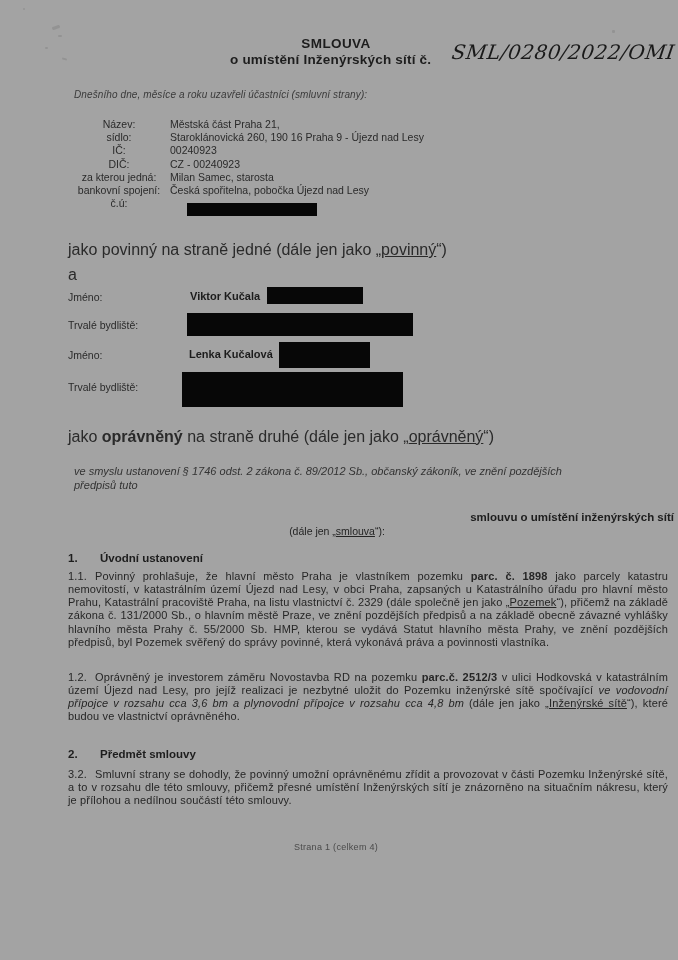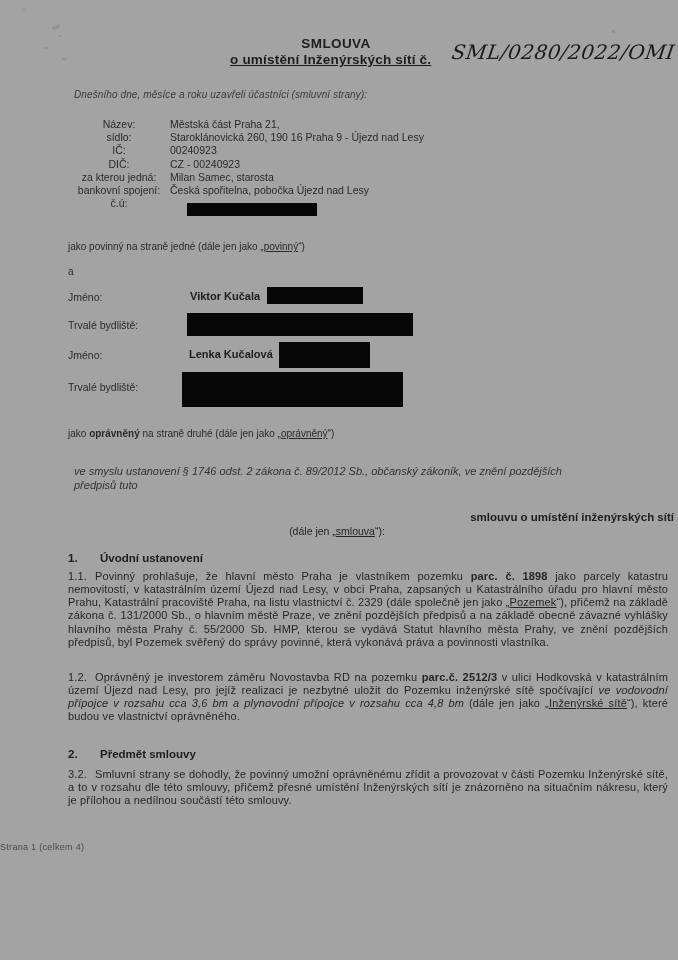--- a/index.html
+++ b/index.html
@@ -9,39 +9,39 @@
     font-family:"Liberation Sans",sans-serif;color:#242424;
   }
   .abs{position:absolute;}
   .b{font-weight:bold;}
   .i{font-style:italic;}
   .u{text-decoration:underline;}
 
   .doc-title{top:36px;left:0;width:672px;text-align:center;
     font-size:13.5px;font-weight:bold;letter-spacing:.4px;color:#1d1d1d;}
   .doc-subtitle{top:52px;left:230px;font-size:13.5px;font-weight:bold;
-    text-decoration:underline;letter-spacing:.2px;color:#1d1d1d;}
+    letter-spacing:.2px;color:#1d1d1d;}
   .contract-no{top:40px;left:452px;font-family:"DejaVu Serif",serif;
     font-style:italic;font-size:20px;letter-spacing:.5px;color:#1a1a1a;
     transform:skewX(-8deg);white-space:nowrap;}
 
   .intro{top:89px;left:74px;font-style:italic;font-size:10px;color:#3a3a3a;letter-spacing:.1px;}
 
   .party{top:118px;left:68px;font-size:10.5px;line-height:13.2px;color:#2a2a2a;text-align:center;}
   .party .row{display:flex;}
   .party .lbl{width:102px;flex:0 0 102px;}
 
   .bar{position:absolute;background:#070707;}
   .bar-account{top:203px;left:187px;width:130px;height:13px;}
   .bar-name1{top:287px;left:267px;width:96px;height:17px;}
   .bar-addr1{top:313px;left:187px;width:226px;height:23px;}
   .bar-name2{top:342px;left:279px;width:91px;height:26px;}
   .bar-addr2{top:372px;left:182px;width:221px;height:35px;}
 
-  .desig{font-size:10px;color:#2a2a2a;white-space:nowrap;}
+  .desig{font-size:16px;color:#2a2a2a;white-space:nowrap;}
   .povinny{top:241px;left:68px;}
   .connector{top:266px;left:68px;}
   .opravneny{top:428px;left:68px;}
 
   .fld-lbl{font-size:10.5px;color:#2a2a2a;}
   .fld-name{font-size:11px;font-weight:bold;color:#1c1c1c;white-space:nowrap;}
   .jmeno1{top:291px;left:68px;}  .name1{top:290px;left:190px;}
   .addr1{top:319px;left:68px;}
   .jmeno2{top:349px;left:68px;}  .name2{top:348px;left:189px;}
   .addr2{top:381px;left:68px;}
@@ -58,21 +58,21 @@
   .h2{top:748px;left:68px;}
   .hnum{display:inline-block;width:32px;}
 
   .para{left:68px;width:600px;font-size:11px;line-height:13.15px;
     text-align:justify;letter-spacing:.15px;color:#262626;margin:0;}
   .p11{top:570px;}
   .p12{top:671px;}
   .p21{top:768px;}
   .pnum{display:inline-block;width:27px;}
 
-  .footer{top:842px;left:0;width:672px;text-align:left;font-size:9px;
+  .footer{top:842px;left:0;width:672px;text-align:center;font-size:9px;
     color:#4a4a4a;letter-spacing:.3px;}
 
   .speck{position:absolute;background:#8b8b8b;opacity:.65;border-radius:1px;}
 </style>
 </head>
 <body>
 
 <div class="page">
 
   <div class="speck" style="top:8px;left:23px;width:2px;height:2px;"></div>

